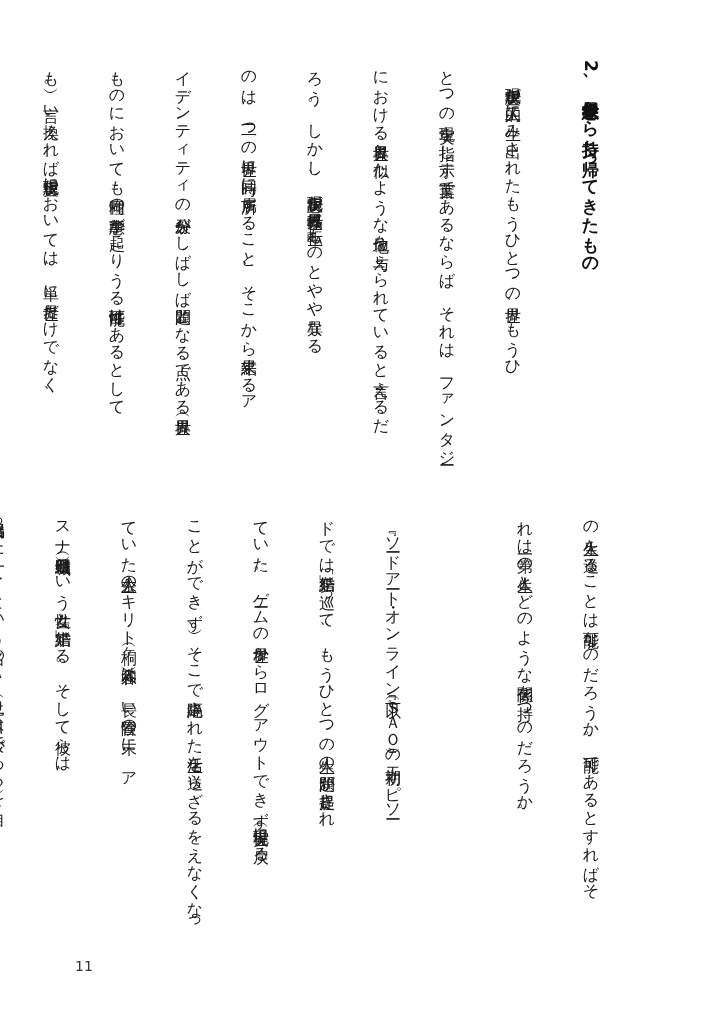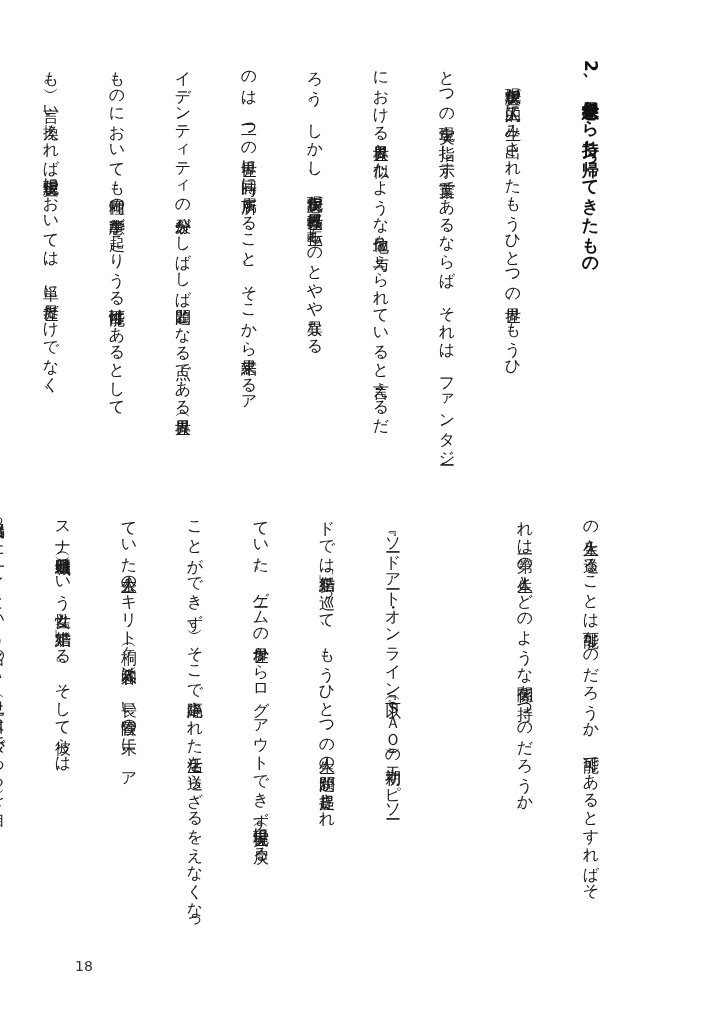--- a/index.html
+++ b/index.html
@@ -66,14 +66,14 @@
     
     
     
     
     
     
     
     
   </div>
 
-  <div class="page-number">18</div>
+  <div class="page-number">11</div>
 </div>
 
 </body></html>

